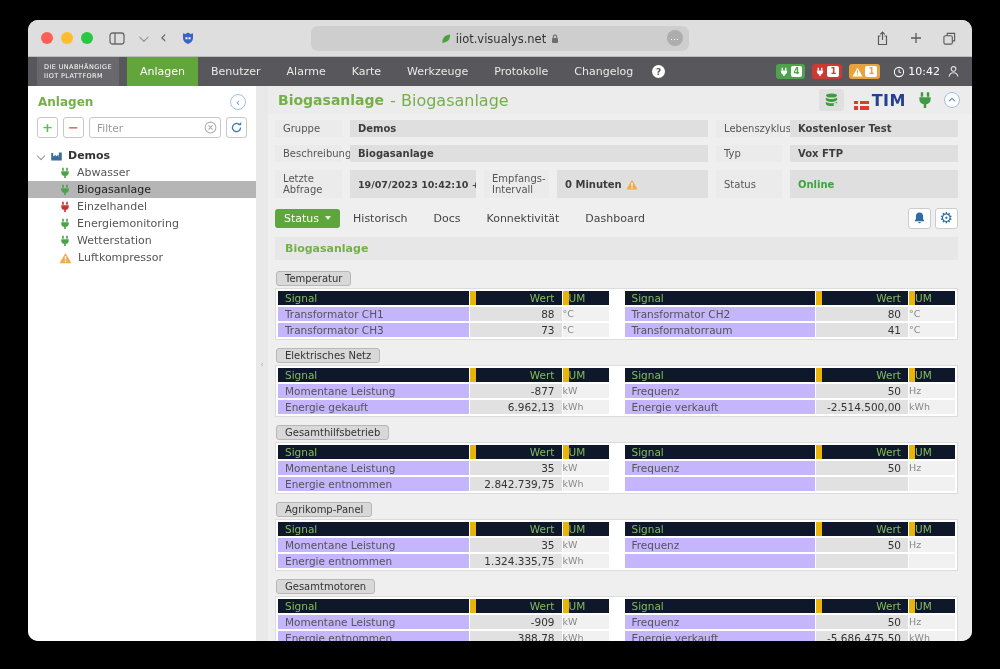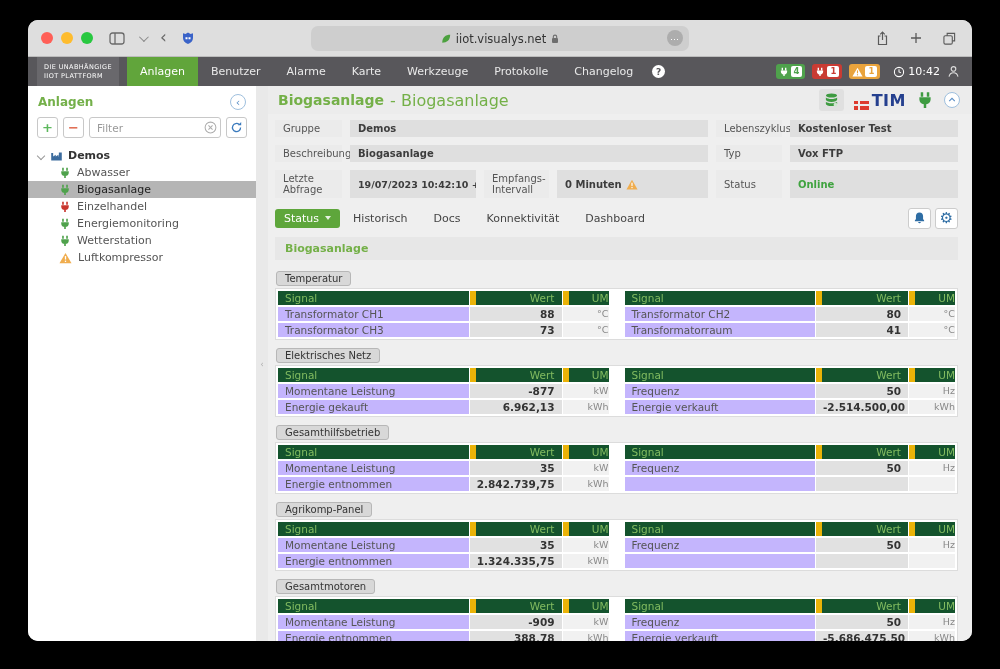--- a/index.html
+++ b/index.html
@@ -87,23 +87,23 @@
   .icon-btn{width:23px;height:21px;background:#fff;border:1px solid #ccc;border-radius:3px;display:flex;align-items:center;justify-content:center;color:#2e6da4;padding:0;}
   .gear-glyph{font-size:15px;line-height:1;color:#2e6da4;}
   .section-title{margin:8px 14px 0 7px;background:#e7e7e7;color:#74b048;font-weight:bold;font-size:11px;padding:5px 10px;flex:none;}
   .sections{margin:7px 14px 0 7px;flex:1;min-height:0;}
   .section{margin-bottom:4px;}
   .chip{display:inline-block;background:#d8d8d8;border:1px solid #b7b7b7;border-radius:3px;padding:1px 8px;font-size:10px;color:#333;margin:0 0 2px 1px;}
   .panel{background:#fff;border:1px solid #dcdcdc;padding:2px;display:flex;gap:16px;}
   .tbl{flex:1;display:flex;flex-direction:column;gap:2px;min-width:0;}
   .trow{display:flex;gap:1px;height:14px;line-height:14px;font-size:10.5px;}
   .c-sig{flex:1;padding:0 7px;background:#c4b5fd;color:#555;white-space:nowrap;overflow:hidden;}
-  .c-wert{width:92px;text-align:right;padding:0 7px;background:#e1e1e1;font-weight:bold;color:#333;white-space:nowrap;}
-  .c-um{width:46px;text-align:right;background:#f1f1f1;color:#888;font-size:9.5px;}
-  .thead .c-sig,.thead .c-wert,.thead .c-um{background:#14532d;color:#82bb60;font-weight:normal;font-size:10.5px;}
+  .c-wert{width:92px;text-align:right;padding:0 7px;background:#e1e1e1;font-weight:normal;color:#333;white-space:nowrap;}
+  .c-um{width:46px;text-align:left;background:#f1f1f1;color:#888;font-size:9.5px;}
+  .thead .c-sig,.thead .c-wert,.thead .c-um{background:#0f172a;color:#82bb60;font-weight:normal;font-size:10.5px;}
   .thead .c-wert,.thead .c-um{border-left:6px solid #eab308;}
   svg{display:block;}
 </style>
 </head>
 <body>
 
 <div class="stage">
   <div class="window">
 
     <div class="chrome">

